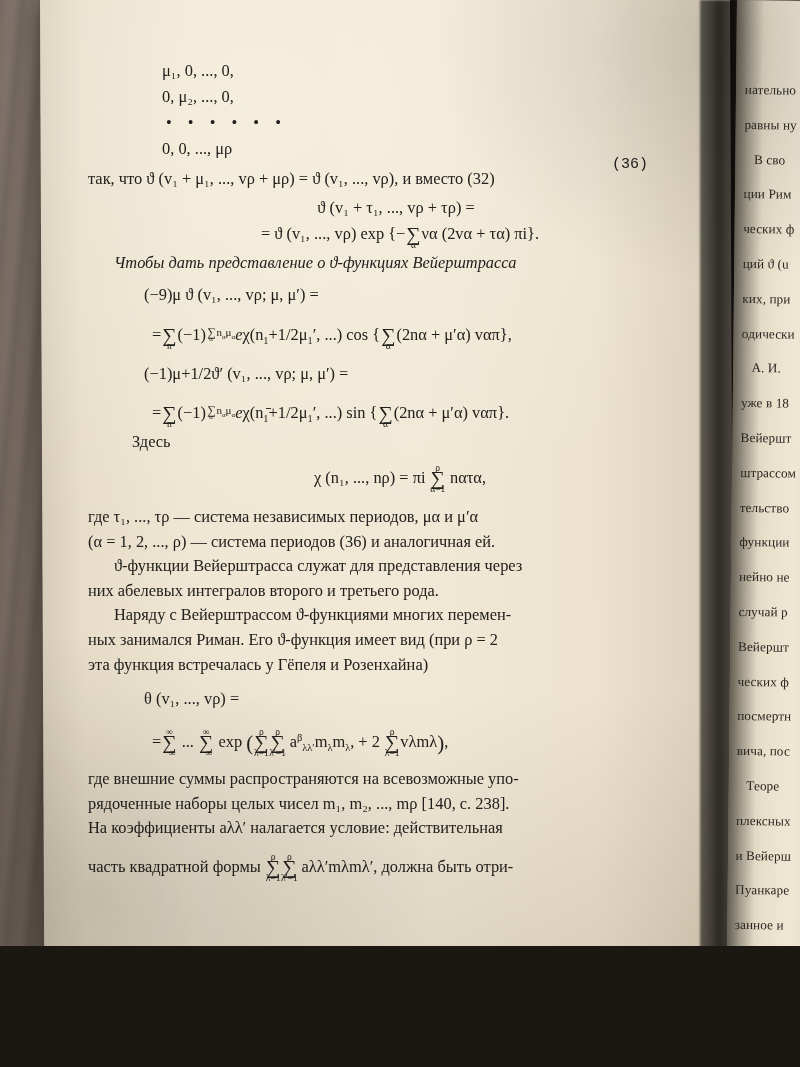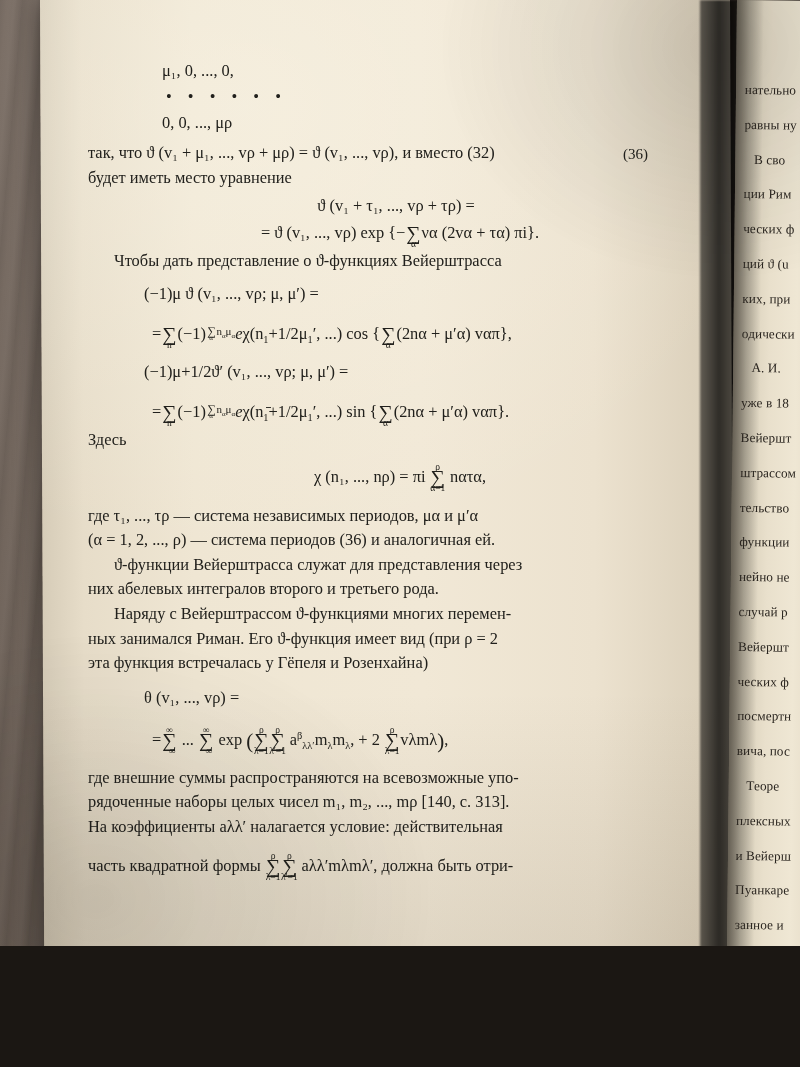--- a/index.html
+++ b/index.html
@@ -208,53 +208,53 @@
 
   <div class="page-left"></div>
   <div class="gutter"></div>
   <div class="page-right"></div>
 
   <div class="content">
 
     <div class="tagwrap">
       <div class="matrix">
         <div class="row">μ₁, 0, ..., 0,</div>
+        <div class="row">0, μ₂, ..., 0,</div>
         <div class="row dots-row">•  •  •  •  •  •</div>
         <div class="row">0, 0, ..., μρ</div>
       </div>
-      <div class="eqnum" style="top:85px;">(36)</div>
+      <div class="eqnum" style="top:96px;font-family:Liberation Mono, monospace;">(36)</div>
     </div>
 
     <p class="para" style="">так, что ϑ (v₁ + μ₁, ..., vρ + μρ) = ϑ (v₁, ..., vρ), и вместо (32)</p>
-    <p class="para">будет иметь место уравнение</p>
 
     <div class="block center">
       <div class="eqline ml2">ϑ (v₁ + τ₁, ..., vρ + τρ) =</div>
       <div class="eqline ml3">
         <span>= ϑ (v₁, ..., vρ) exp {−</span><span class="sum">∑<span class="lim-b">α</span></span><span>να (2vα + τα) πi}.</span>
       </div>
     </div>
 
-    <p class="para indent" style="">Чтобы дать представление о ϑ-функциях Вейерштрасса</p>
+    <p class="para indent" style="font-style:italic;">Чтобы дать представление о ϑ-функциях Вейерштрасса</p>
 
     <div class="block">
-      <div class="eqline ml2" style="margin-top:10px;">(−1)μ ϑ (v₁, ..., vρ; μ, μ′) =</div>
+      <div class="eqline ml2" style="margin-top:10px;">(−9)μ ϑ (v₁, ..., vρ; μ, μ′) =</div>
 
       <div class="eqline ml3" style="margin-top:14px;">
         <span>=</span><span class="sum">∑<span class="lim-b">n</span></span><span>(−1)</span><span class="sum" style="font-size:12px;vertical-align:4px;">∑<span class="lim-b" style="bottom:-7px;font-size:7px;">α</span></span><span style="font-size:11px;vertical-align:4px;">n<sub>α</sub>μ<sub>α</sub></span><span class="it">e</span><span>χ(n<sub>1</sub>+1/2μ<sub>1</sub>′, ...)</span>&nbsp;<span>cos {</span><span class="sum">∑<span class="lim-b">α</span></span><span>(2nα + μ′α) vαπ},</span>
       </div>
 
       <div class="eqline ml2" style="margin-top:16px;">(−1)μ+1/2ϑ′ (v₁, ..., vρ; μ, μ′) =</div>
 
       <div class="eqline ml3" style="margin-top:14px;">
         <span>=</span><span class="sum">∑<span class="lim-b">n</span></span><span>(−1)</span><span class="sum" style="font-size:12px;vertical-align:4px;">∑<span class="lim-b" style="bottom:-7px;font-size:7px;">α</span></span><span style="font-size:11px;vertical-align:4px;">n<sub>α</sub>μ<sub>α</sub></span><span class="it">e</span><span>χ(n<sub>1</sub>̄+1/2μ<sub>1</sub>′, ...)</span>&nbsp;<span>sin {</span><span class="sum">∑<span class="lim-b">α</span></span><span>(2nα + μ′α) vαπ}.</span>
       </div>
     </div>
 
-    <p class="para" style="margin-top:2px;">Здесь</p>
+    <p class="para" style="margin-top:2px;margin-left:44px;">Здесь</p>
 
     <div class="block center" style="margin-top:14px;">
       <div class="eqline ml3">
         <span>χ (n₁, ..., nρ) = πi</span>&nbsp;<span class="sum">∑<span class="lim-t">ρ</span><span class="lim-b">α=1</span></span>&nbsp;<span>nατα,</span>
       </div>
     </div>
 
     <p class="para" style="margin-top:16px;">где τ₁, ..., τρ — система независимых периодов, μα и μ′α</p>
     <p class="para">(α = 1, 2, ..., ρ) — система периодов (36) и аналогичная ей.</p>
     <p class="para" style="text-indent:26px;">ϑ-функции Вейерштрасса служат для представления через</p>
@@ -265,21 +265,21 @@
 
     <div class="block">
       <div class="eqline ml2" style="margin-top:12px;">θ (v₁, ..., vρ) =</div>
 
       <div class="eqline ml3" style="margin-top:20px;">
         <span>=</span><span class="sum">∑<span class="lim-t">∞</span><span class="lim-b">−∞</span></span>&nbsp;<span>...</span>&nbsp;<span class="sum">∑<span class="lim-t">∞</span><span class="lim-b">−∞</span></span>&nbsp;<span>exp</span>&nbsp;<span class="paren">(</span><span class="sum">∑<span class="lim-t">ρ</span><span class="lim-b">λ=1</span></span><span class="sum">∑<span class="lim-t">ρ</span><span class="lim-b">λ′=1</span></span><span>&nbsp;a<sup>β</sup><sub>λλ′</sub>m<sub>λ</sub>m<sub>λ</sub>, + 2</span>&nbsp;<span class="sum">∑<span class="lim-t">ρ</span><span class="lim-b">λ=1</span></span><span>vλmλ</span><span class="paren">)</span><span>,</span>
       </div>
     </div>
 
     <p class="para" style="margin-top:14px;">где внешние суммы распространяются на всевозможные упо-</p>
-    <p class="para">рядоченные наборы целых чисел m₁, m₂, ..., mρ [140, с. 313].</p>
+    <p class="para">рядоченные наборы целых чисел m₁, m₂, ..., mρ [140, с. 238].</p>
     <p class="para">На коэффициенты aλλ′ налагается условие: действительная</p>
 
     <p class="para" style="margin-top:16px;">
       <span>часть квадратной формы</span>&nbsp;<span class="sum">∑<span class="lim-t">ρ</span><span class="lim-b">λ=1</span></span><span class="sum">∑<span class="lim-t">ρ</span><span class="lim-b">λ′=1</span></span>&nbsp;<span>aλλ′mλmλ′, должна быть отри-</span>
     </p>
   </div>
 
   <div class="pageno">138</div>
 
   <div class="right-col">

